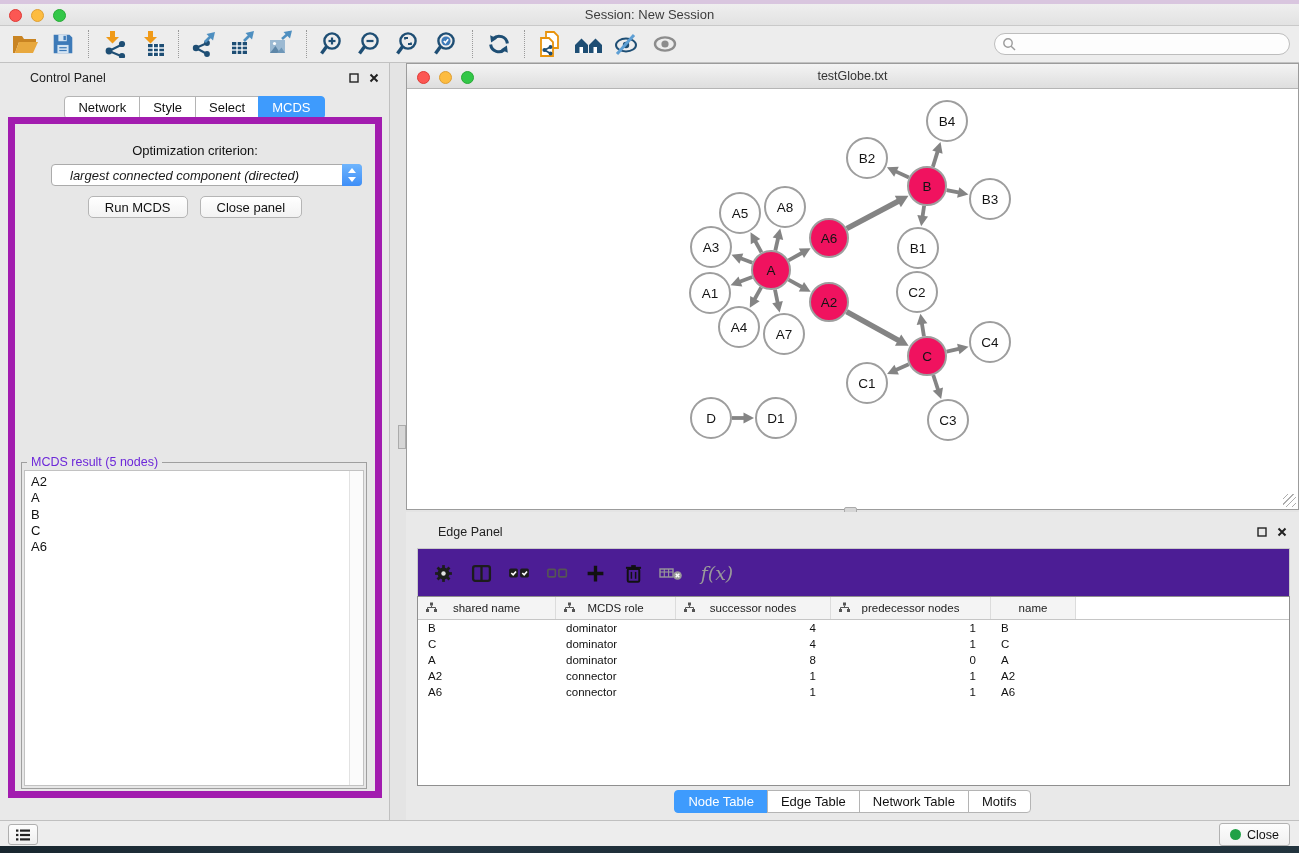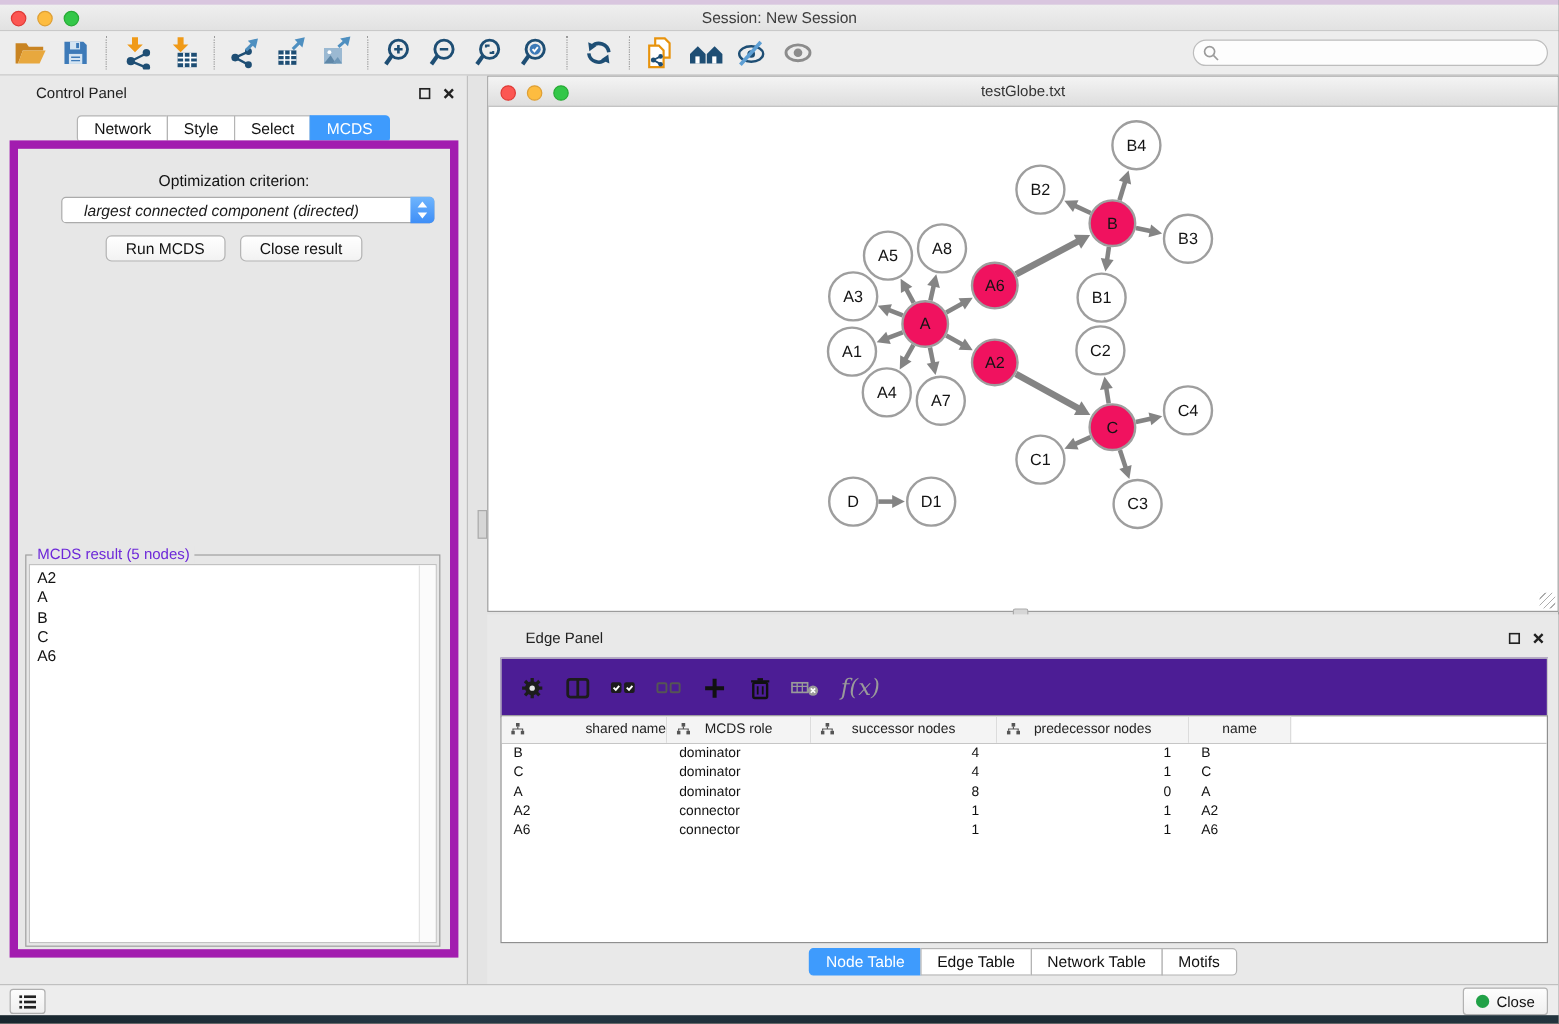--- a/index.html
+++ b/index.html
@@ -287,21 +287,21 @@
         <div class="seg-tab active">MCDS</div>
       </div>
     <div class="cp-content">
       <div class="opt-label">Optimization criterion:</div>
       <div class="dropdown">
         <span class="val">largest connected component (directed)</span>
         <span class="dd-step"></span>
       </div>
       <div class="btn-row">
         <button class="mac-btn">Run MCDS</button>
-        <button class="mac-btn">Close result</button>
+        <button class="mac-btn">Close panel</button>
       </div>
       <div class="group">
         <span class="legend">MCDS result (5 nodes)</span>
         <div class="list">
           <div class="list-items" id="result-list">
               <div>A2</div>
               <div>A</div>
               <div>B</div>
               <div>C</div>
               <div>A6</div>
@@ -560,21 +560,21 @@
             <circle cx="18.5" cy="12.5" r="4.3" fill="#9a9a9a"></circle>
             <path d="M16.7 10.7l3.6 3.6M20.3 10.7l-3.6 3.6" stroke="#fff" stroke-width="1.4"></path>
           </svg>
       </div>
       <div class="tp-btn" style="width:46px;">
         <span class="fx">f(x)</span>
       </div>
     </div>
     <div class="dtable">
       <div class="thead" id="t-head">
-          <div class="th" style="width: 138px; justify-content: flex-end;">
+          <div class="th" style="width: 138px;">
             <span class="col-icon"><svg width="11" height="11" viewBox="0 0 11 11">
                 <g fill="#555">
                   <rect x="4" y="0.5" width="3" height="3"></rect>
                   <rect x="0" y="7" width="3" height="3"></rect>
                   <rect x="8" y="7" width="3" height="3"></rect>
                 </g>
                 <path d="M5.5 3.5v2M1.5 7V5.5h8V7" stroke="#555" fill="none"></path>
               </svg></span>
             <span>shared name</span>
           </div>

